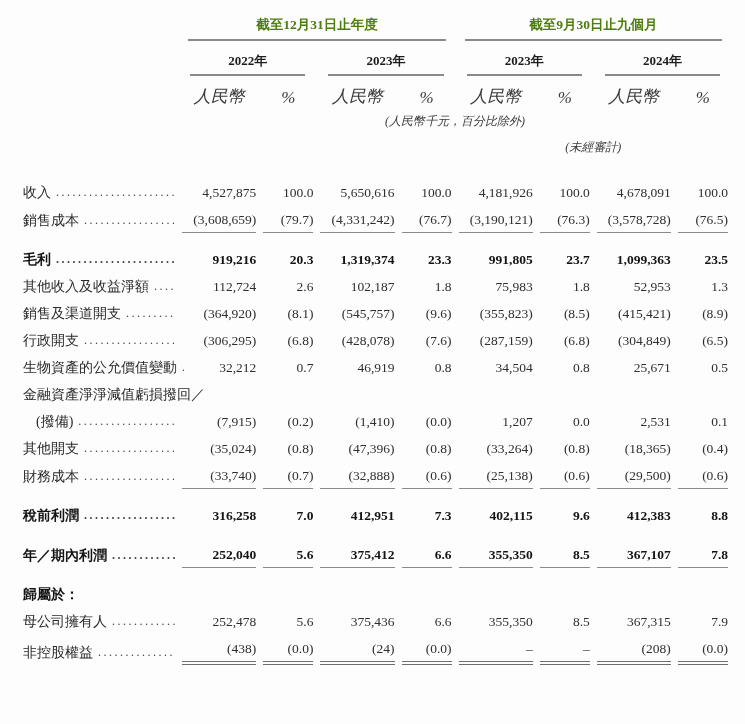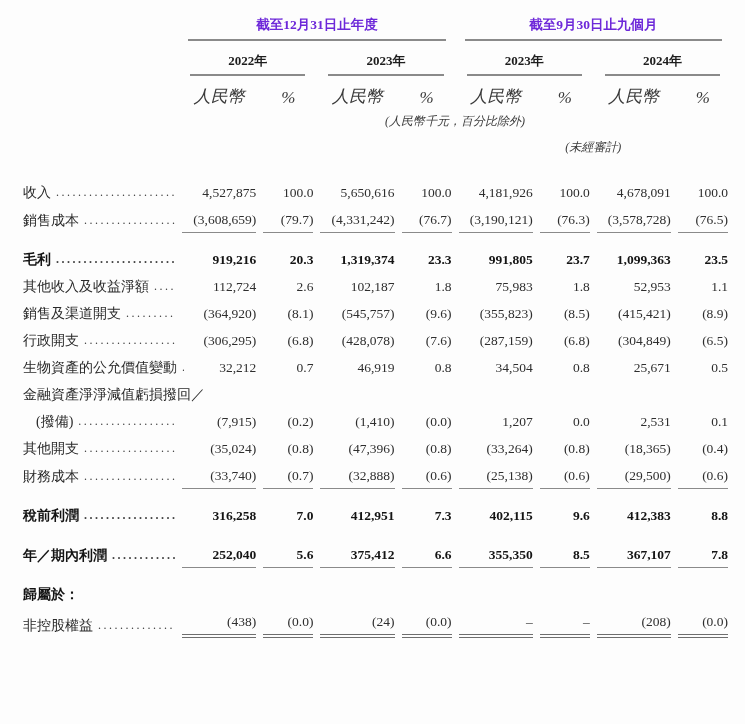--- a/index.html
+++ b/index.html
@@ -22,21 +22,21 @@
   col.c-pct   { width: 50px; }
 
   th, td { font-weight: normal; vertical-align: bottom; }
 
   
   .group-cell { padding: 0; }
   .group-cell .u {
     text-align: center;
     font-weight: bold;
     font-size: 13.5px;
-    color: #6d28d9;
+    color: #4d7c0f;
     padding-bottom: 5px;
     margin: 0 6px;
     border-bottom: 2px solid #8a8a8a;
     white-space: nowrap;
   }
   .year-cell { padding: 0; }
   .year-cell .u {
     text-align: center;
     font-weight: bold;
     font-size: 13px;
@@ -207,21 +207,21 @@
               <span class="dots"></span>
             </div>
           </td>
           <td class="val">112,724</td>
           <td class="val">2.6</td>
           <td class="val">102,187</td>
           <td class="val">1.8</td>
           <td class="val">75,983</td>
           <td class="val">1.8</td>
           <td class="val">52,953</td>
-          <td class="val">1.1</td>
+          <td class="val">1.3</td>
         </tr>
         <tr>
           <td class="lbl">
             <div class="lblwrap">
               <span class="lbl-text">銷售及渠道開支</span>
               <span class="dots"></span>
             </div>
           </td>
           <td class="val">(364,920)</td>
           <td class="val">(8.1)</td>
@@ -370,20 +370,36 @@
           <td class="val"></td>
           <td class="val"></td>
           <td class="val"></td>
           <td class="val"></td>
           <td class="val"></td>
           <td class="val"></td>
         </tr>
         <tr>
           <td class="lbl">
             <div class="lblwrap">
+              <span class="lbl-text">母公司擁有人</span>
+              <span class="dots"></span>
+            </div>
+          </td>
+          <td class="val">252,478</td>
+          <td class="val">5.6</td>
+          <td class="val">375,436</td>
+          <td class="val">6.6</td>
+          <td class="val">355,350</td>
+          <td class="val">8.5</td>
+          <td class="val">367,315</td>
+          <td class="val">7.9</td>
+        </tr>
+        <tr>
+          <td class="lbl">
+            <div class="lblwrap">
               <span class="lbl-text">非控股權益</span>
               <span class="dots"></span>
             </div>
           </td>
           <td class="val rule-double">(438)</td>
           <td class="val rule-double">(0.0)</td>
           <td class="val rule-double">(24)</td>
           <td class="val rule-double">(0.0)</td>
           <td class="val rule-double">–</td>
           <td class="val rule-double">–</td>

